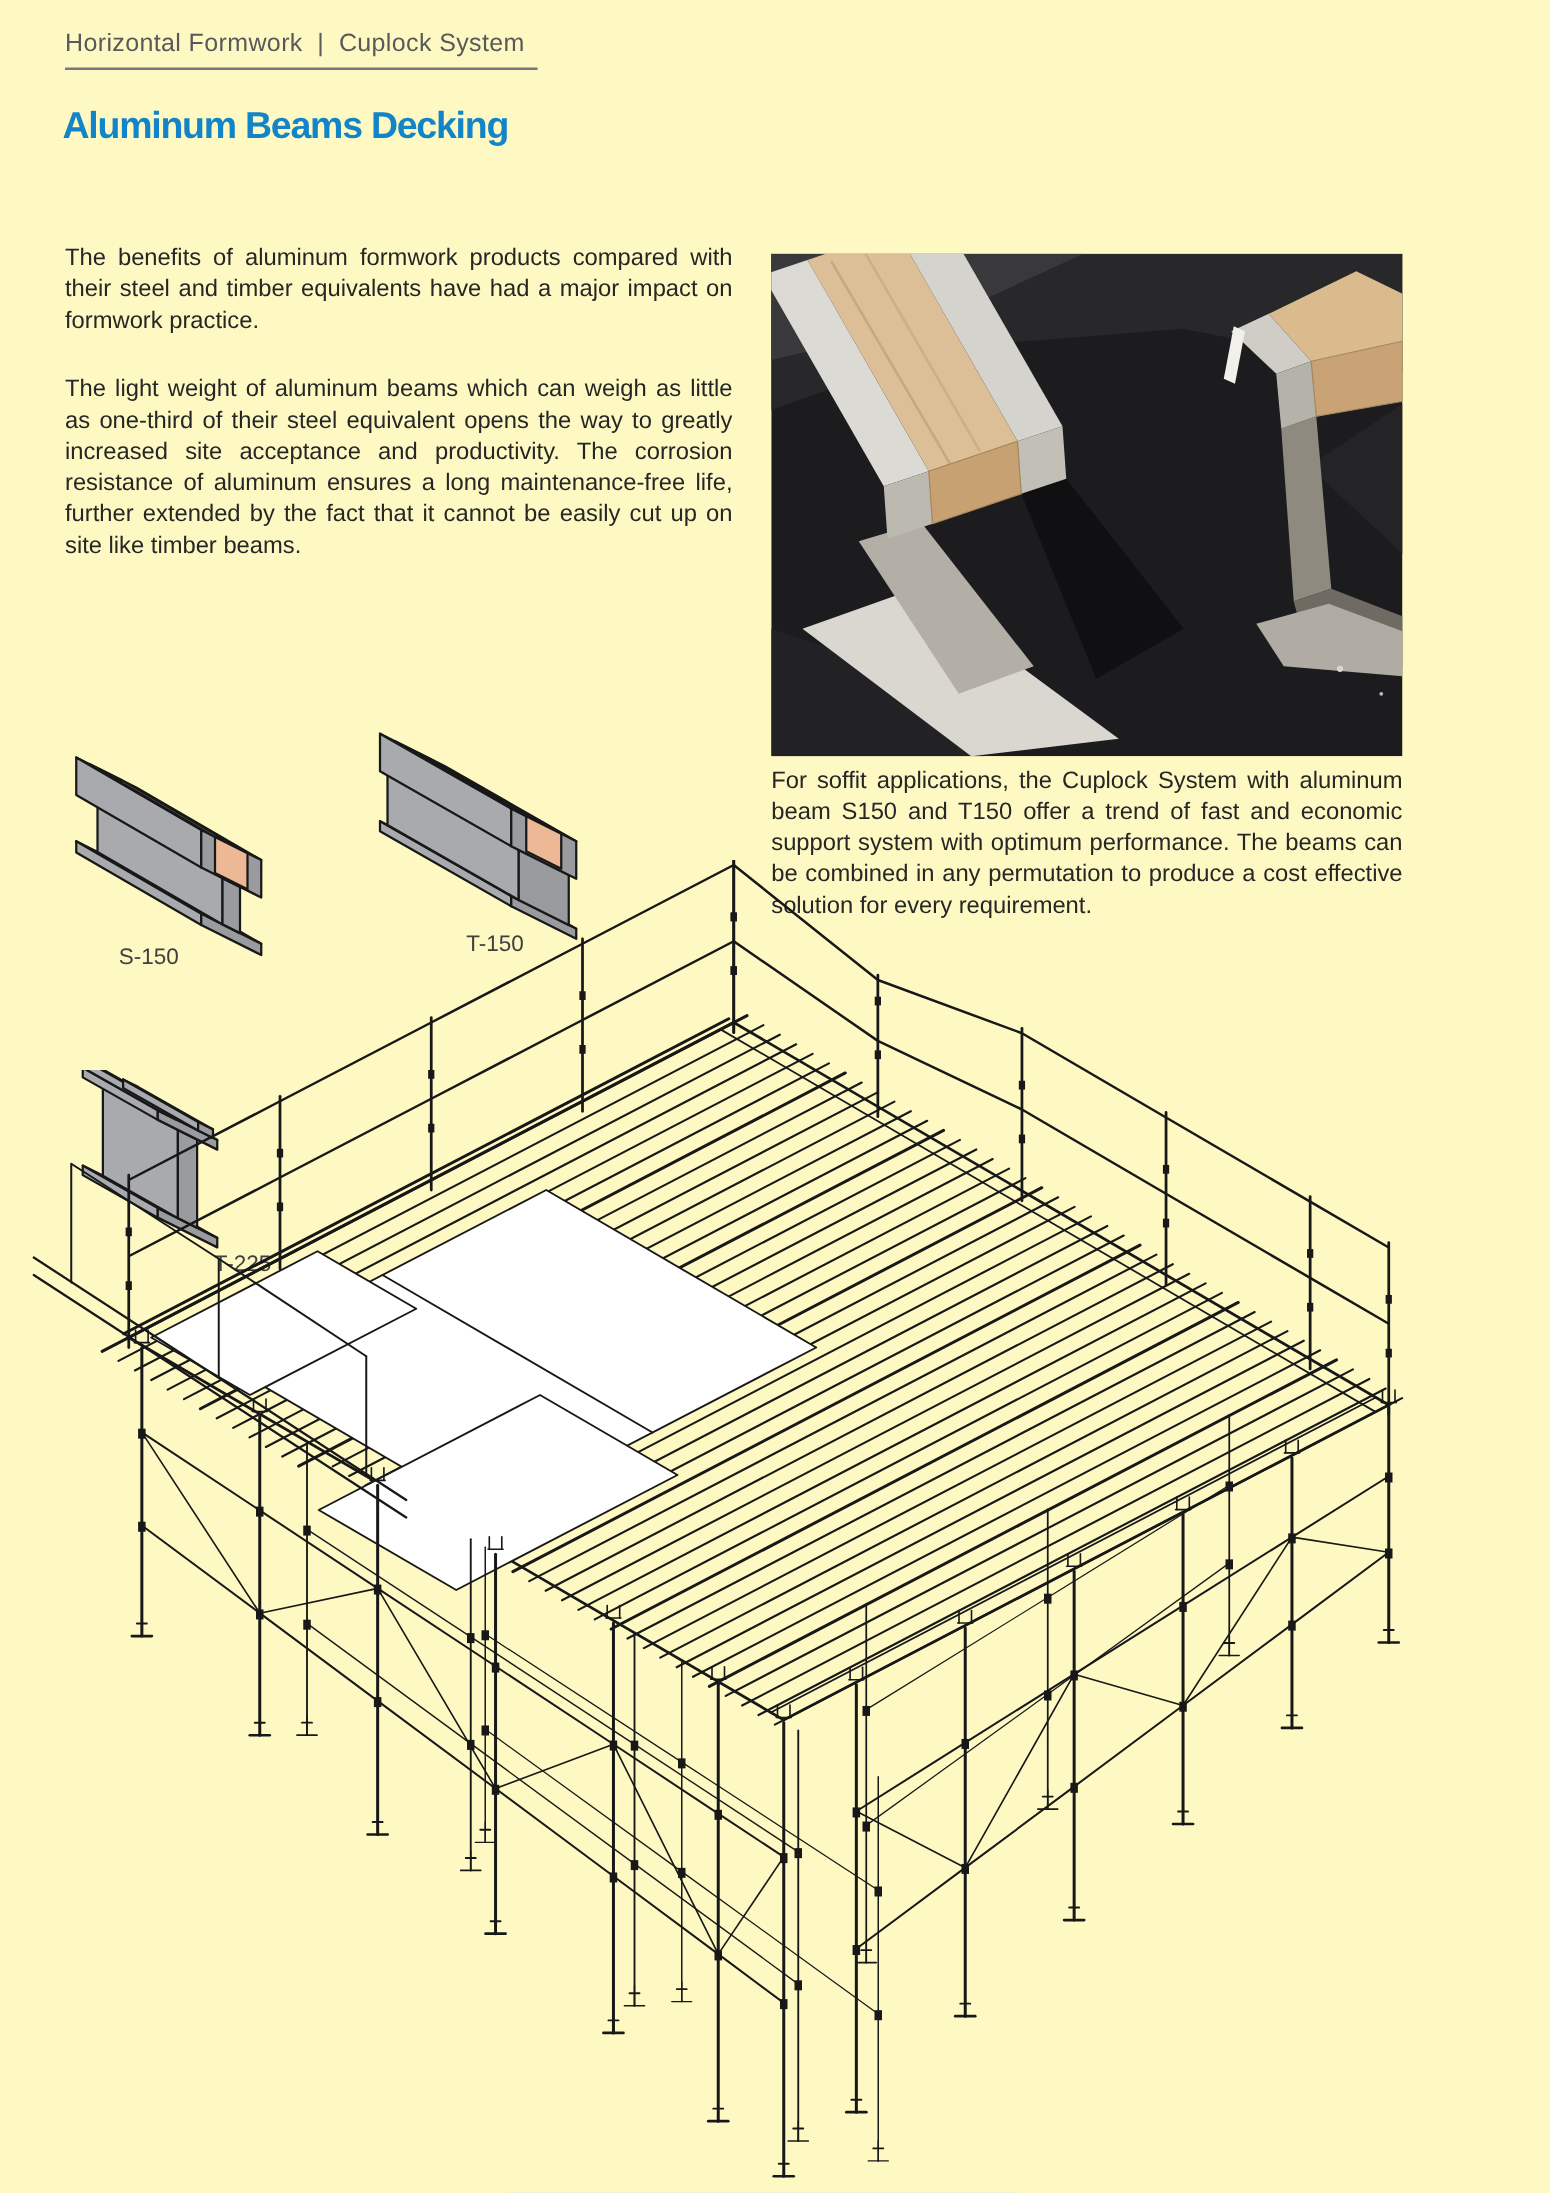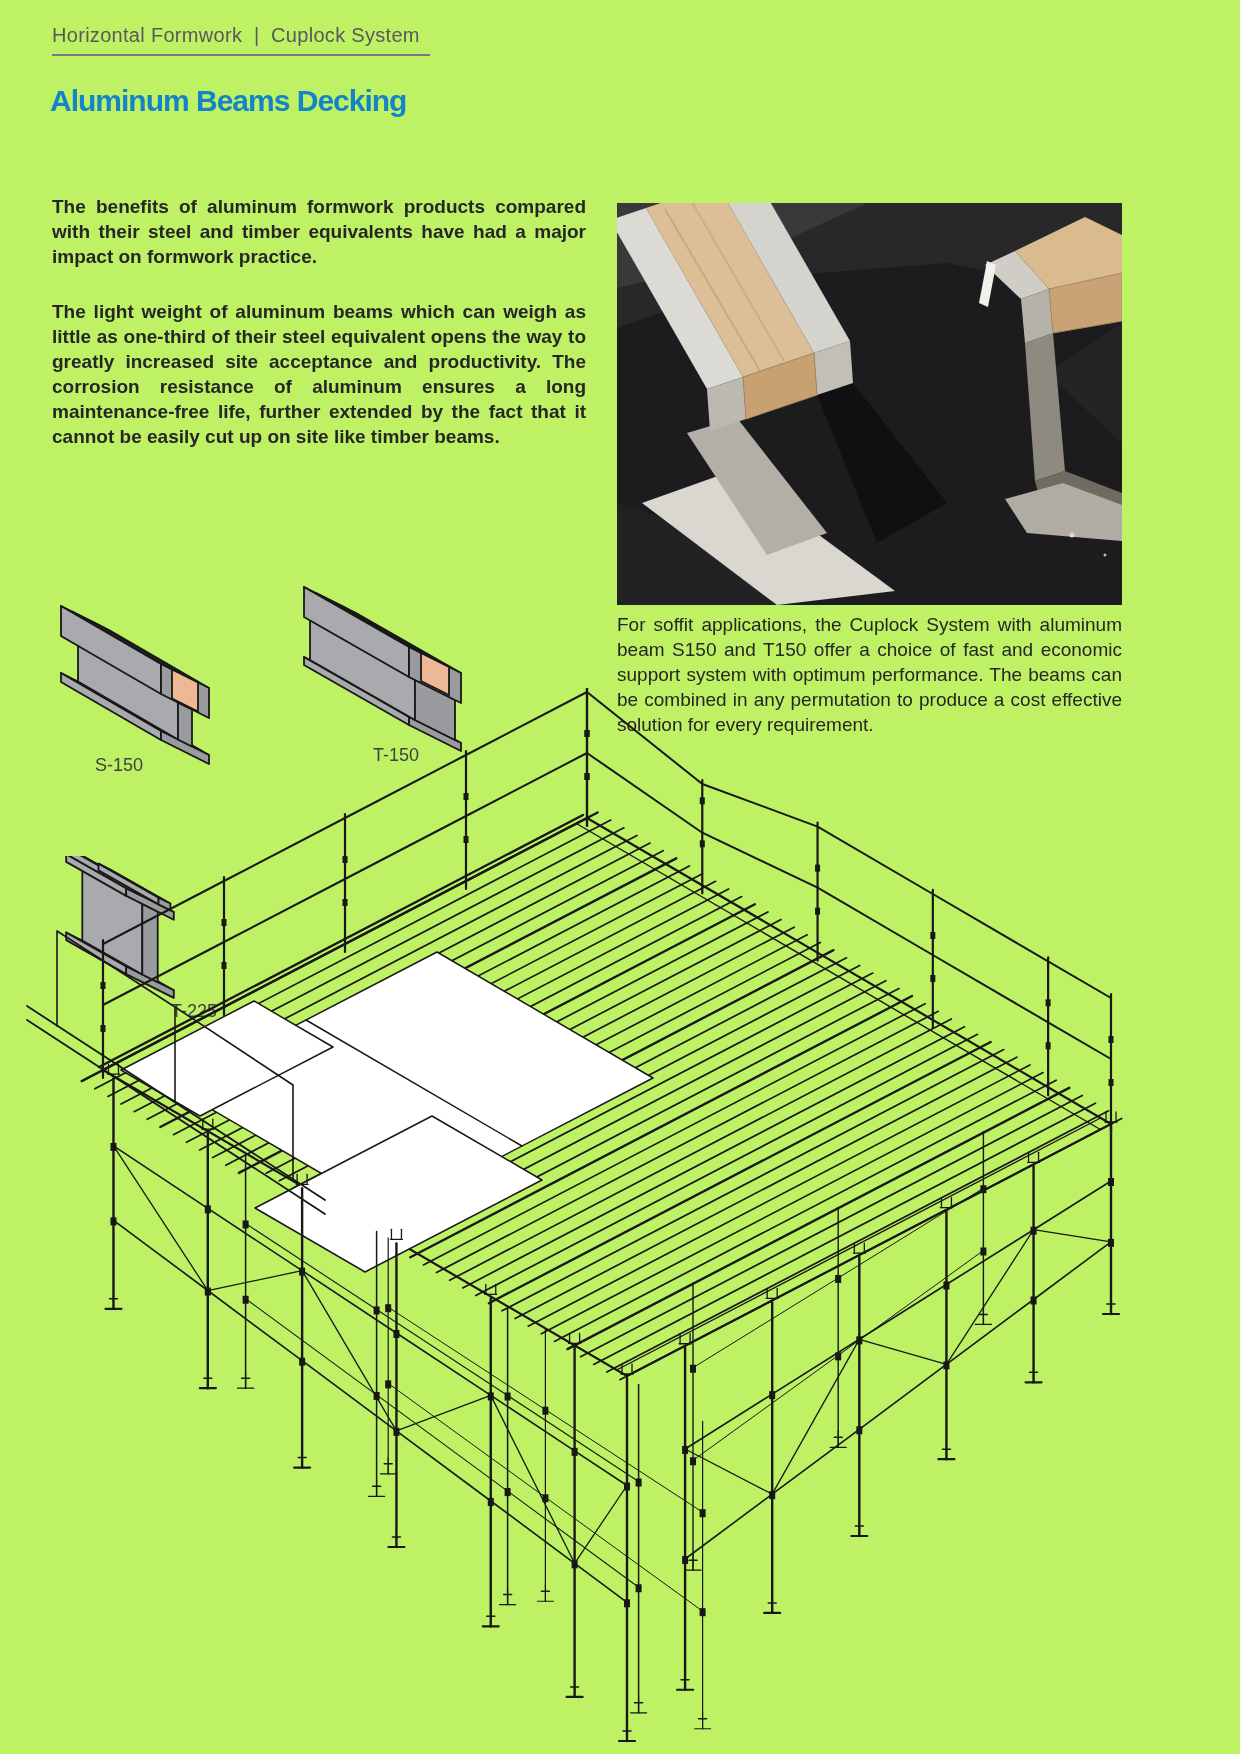--- a/index.html
+++ b/index.html
@@ -1,25 +1,25 @@
 <!DOCTYPE html>
 <html style="--accent: #1484c8; --hdr: #58595b; --rule: #77787b; --body: #262626; --label: #404041;"><head>
 <meta charset="utf-8">
 <style>
   html,body{margin:0;padding:0;background:#e8e8e8;}
-  .page{position:relative;width:1240px;height:1754px;background:#bef264;margin:0 auto;
+  .page{position:relative;width:1240px;height:1754px;background:#fef9c3;margin:0 auto;
         font-family:"Liberation Sans",sans-serif;overflow:hidden;}
   .header{position:absolute;left:52px;top:24px;}
   .header-text{display:inline-block;font-size:20px;color:var(--hdr,#58595b);letter-spacing:.3px;
         white-space:pre;border-bottom:2px solid var(--rule,#77787b);padding:0 10px 7px 0;}
   .title{position:absolute;left:50px;top:84px;margin:0;font-size:30px;font-weight:bold;
         color:var(--accent,#1484c8);letter-spacing:-1px;}
   .intro{position:absolute;left:52px;top:194px;width:534px;font-size:19px;line-height:25px;
         color:var(--body,#262626);text-align:justify;}
-  .intro p{margin:0 0 30px 0;font-weight:bold;}
+  .intro p{margin:0 0 30px 0;}
   .photo{position:absolute;left:617px;top:203px;width:505px;height:402px;}
   .photo svg{display:block;}
   .caption{position:absolute;left:617px;top:612px;width:505px;margin:0;font-size:19px;
         line-height:25px;color:var(--body,#262626);text-align:justify;}
   .beam-fig{position:absolute;margin:0;}
   .beam-fig svg{display:block;}
   .beam-fig figcaption{font-size:18px;color:var(--label,#404041);}
   #figS150{left:55px;top:564px;}
   #figS150 figcaption{margin:-14px 0 0 40px;}
   #figT150{left:295px;top:548px;}
@@ -73,21 +73,21 @@
       <polygon points="368,62 398,48 432,86 404,96" fill="#cfcdc6"></polygon>
       <polygon points="404,96 432,86 436,130 408,140" fill="#b5b2a9"></polygon>
       <polygon points="398,48 468,14 505,32 505,76 432,86" fill="#d9bb8e"></polygon>
       <polygon points="432,86 505,70 505,118 436,130" fill="#c9a375" stroke="#a8895f" stroke-width="1"></polygon>
       <polygon points="362,100 370,58 379,62 371,104" fill="#f1f0ea"></polygon>
       <circle cx="455" cy="332" r="2.5" fill="#d8d8d2"></circle>
       <circle cx="488" cy="352" r="1.5" fill="#bdbdb6"></circle>
     </svg>
   </div>
 
-  <p class="caption">For soffit applications, the Cuplock System with aluminum beam S150 and T150 offer a choice of fast and economic support system with optimum performance. The beams can be combined in any permutation to produce a cost effective solution for every requirement.</p>
+  <p class="caption">For soffit applications, the Cuplock System with aluminum beam S150 and T150 offer a trend of fast and economic support system with optimum performance. The beams can be combined in any permutation to produce a cost effective solution for every requirement.</p>
 
   <figure class="beam-fig" id="figS150">
     <svg id="svgS150" width="185" height="205" viewBox="0 0 185 205">
         <polygon points="106.0,167.0 154.0,191.0 54.0,133.0 6.0,109.0" fill="#c9cbcd" stroke="#181818" stroke-width="1.8" stroke-linejoin="round"></polygon>
         <polygon points="106.0,176.0 106.0,167.0 6.0,109.0 6.0,118.0" fill="#a8aaad" stroke="#181818" stroke-width="1.8" stroke-linejoin="round"></polygon>
         <polygon points="106.0,176.0 154.0,200.0 154.0,191.0 106.0,167.0" fill="#999b9e" stroke="#181818" stroke-width="1.8" stroke-linejoin="round"></polygon>
         <polygon points="123.0,138.5 137.0,145.5 37.0,87.5 23.0,80.5" fill="#c9cbcd" stroke="#181818" stroke-width="1.8" stroke-linejoin="round"></polygon>
         <polygon points="123.0,175.5 123.0,138.5 23.0,80.5 23.0,117.5" fill="#a8aaad" stroke="#181818" stroke-width="1.8" stroke-linejoin="round"></polygon>
         <polygon points="123.0,175.5 137.0,182.5 137.0,145.5 123.0,138.5" fill="#999b9e" stroke="#181818" stroke-width="1.8" stroke-linejoin="round"></polygon>
         <polygon points="106.0,100.0 154.0,124.0 54.0,66.0 6.0,42.0" fill="#c9cbcd" stroke="#181818" stroke-width="1.8" stroke-linejoin="round"></polygon>

